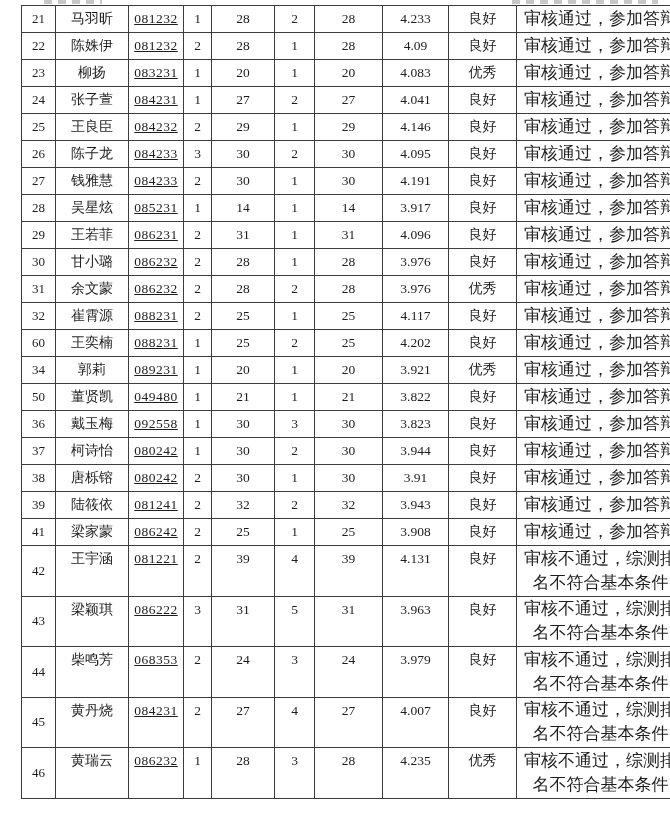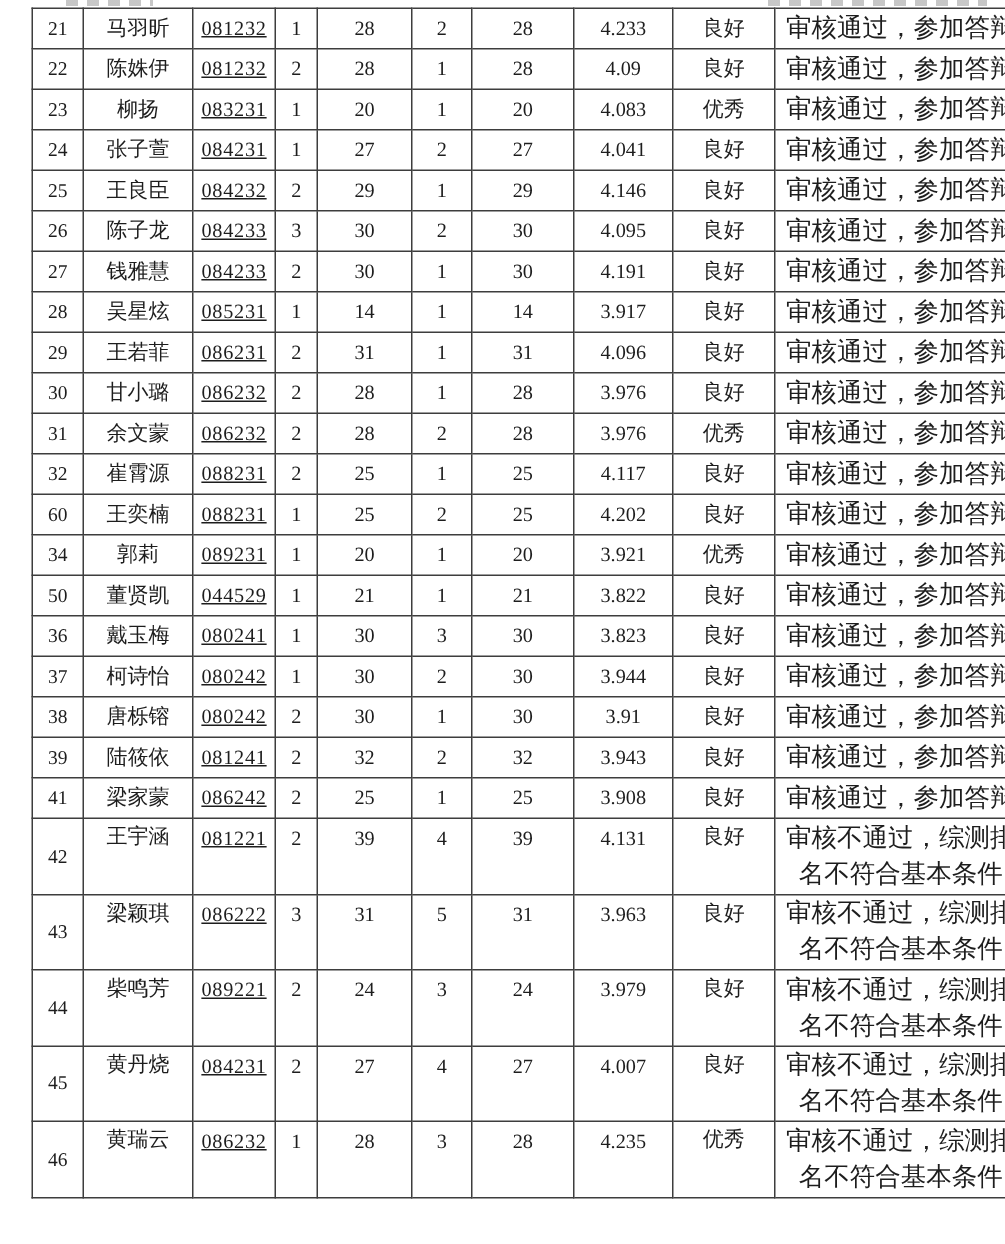--- a/index.html
+++ b/index.html
@@ -213,33 +213,33 @@
           <td class="c4">20</td>
           <td class="c5">1</td>
           <td class="c6">20</td>
           <td class="c7">3.921</td>
           <td class="c8">优秀</td>
           <td class="c9">审核通过，参加答辩</td>
         </tr>
         <tr class="single">
           <td class="c0">50</td>
           <td class="c1">董贤凯</td>
-          <td class="c2">044529</td>
+          <td class="c2">049480</td>
           <td class="c3">1</td>
           <td class="c4">21</td>
           <td class="c5">1</td>
           <td class="c6">21</td>
           <td class="c7">3.822</td>
           <td class="c8">良好</td>
           <td class="c9">审核通过，参加答辩</td>
         </tr>
         <tr class="single">
           <td class="c0">36</td>
           <td class="c1">戴玉梅</td>
-          <td class="c2">080241</td>
+          <td class="c2">092558</td>
           <td class="c3">1</td>
           <td class="c4">30</td>
           <td class="c5">3</td>
           <td class="c6">30</td>
           <td class="c7">3.823</td>
           <td class="c8">良好</td>
           <td class="c9">审核通过，参加答辩</td>
         </tr>
         <tr class="single">
           <td class="c0">37</td>
@@ -309,21 +309,21 @@
           <td class="c4">31</td>
           <td class="c5">5</td>
           <td class="c6">31</td>
           <td class="c7">3.963</td>
           <td class="c8">良好</td>
           <td class="c9">审核不通过，综测排名不符合基本条件</td>
         </tr>
         <tr class="tall">
           <td class="c0">44</td>
           <td class="c1">柴鸣芳</td>
-          <td class="c2">089221</td>
+          <td class="c2">068353</td>
           <td class="c3">2</td>
           <td class="c4">24</td>
           <td class="c5">3</td>
           <td class="c6">24</td>
           <td class="c7">3.979</td>
           <td class="c8">良好</td>
           <td class="c9">审核不通过，综测排名不符合基本条件</td>
         </tr>
         <tr class="tall">
           <td class="c0">45</td>

